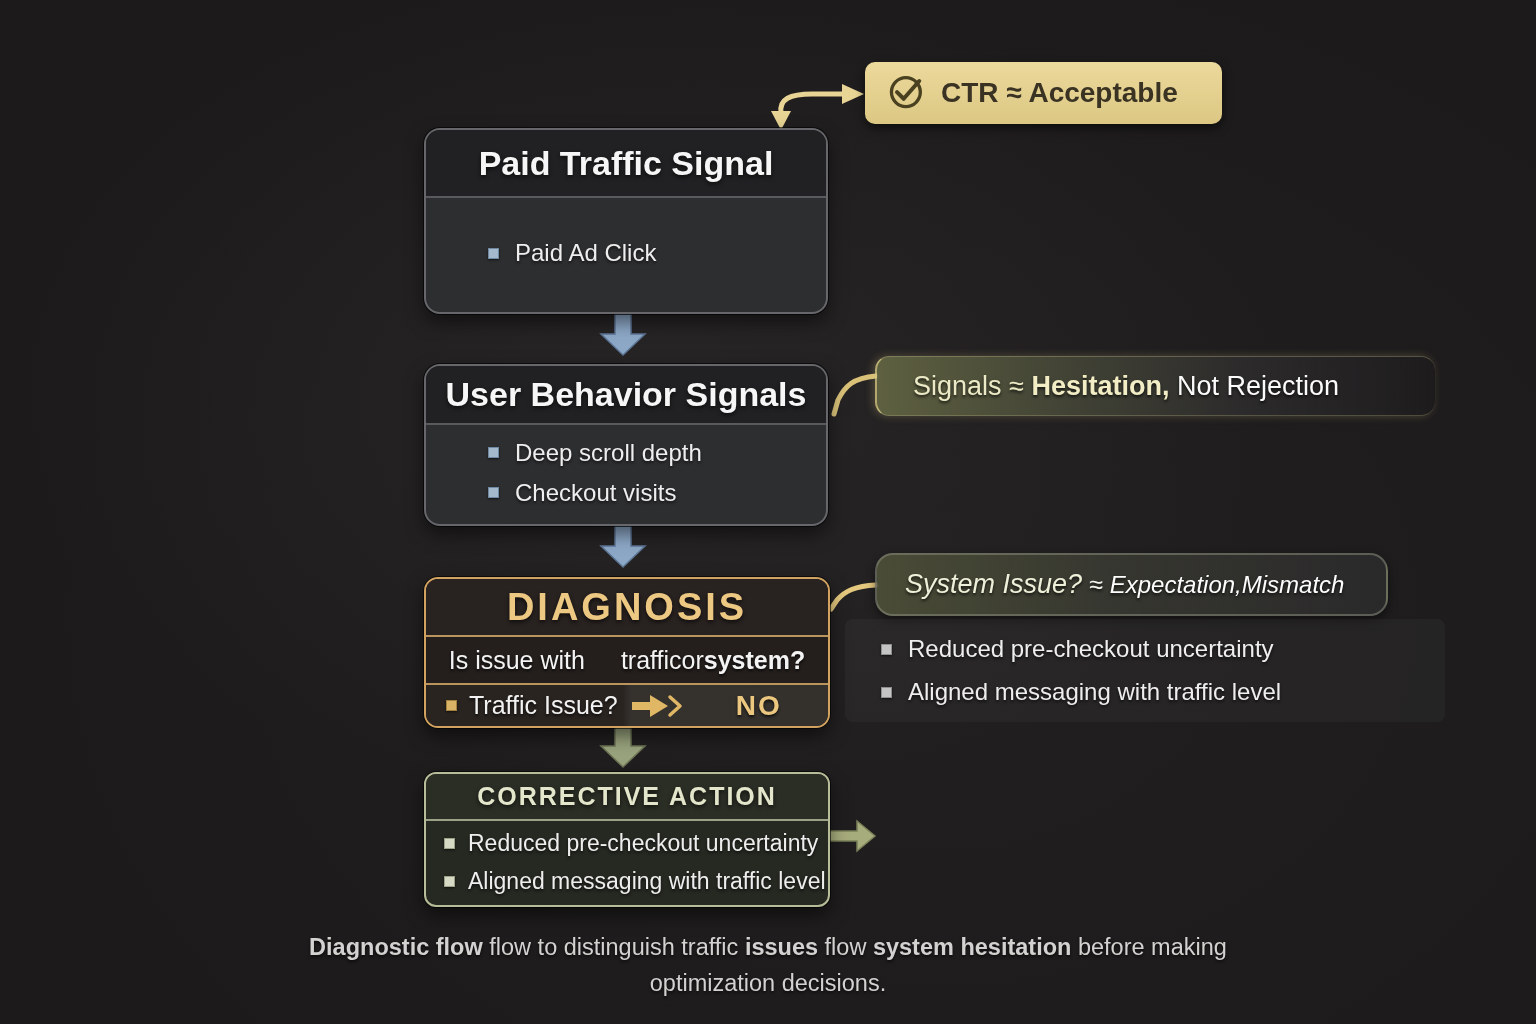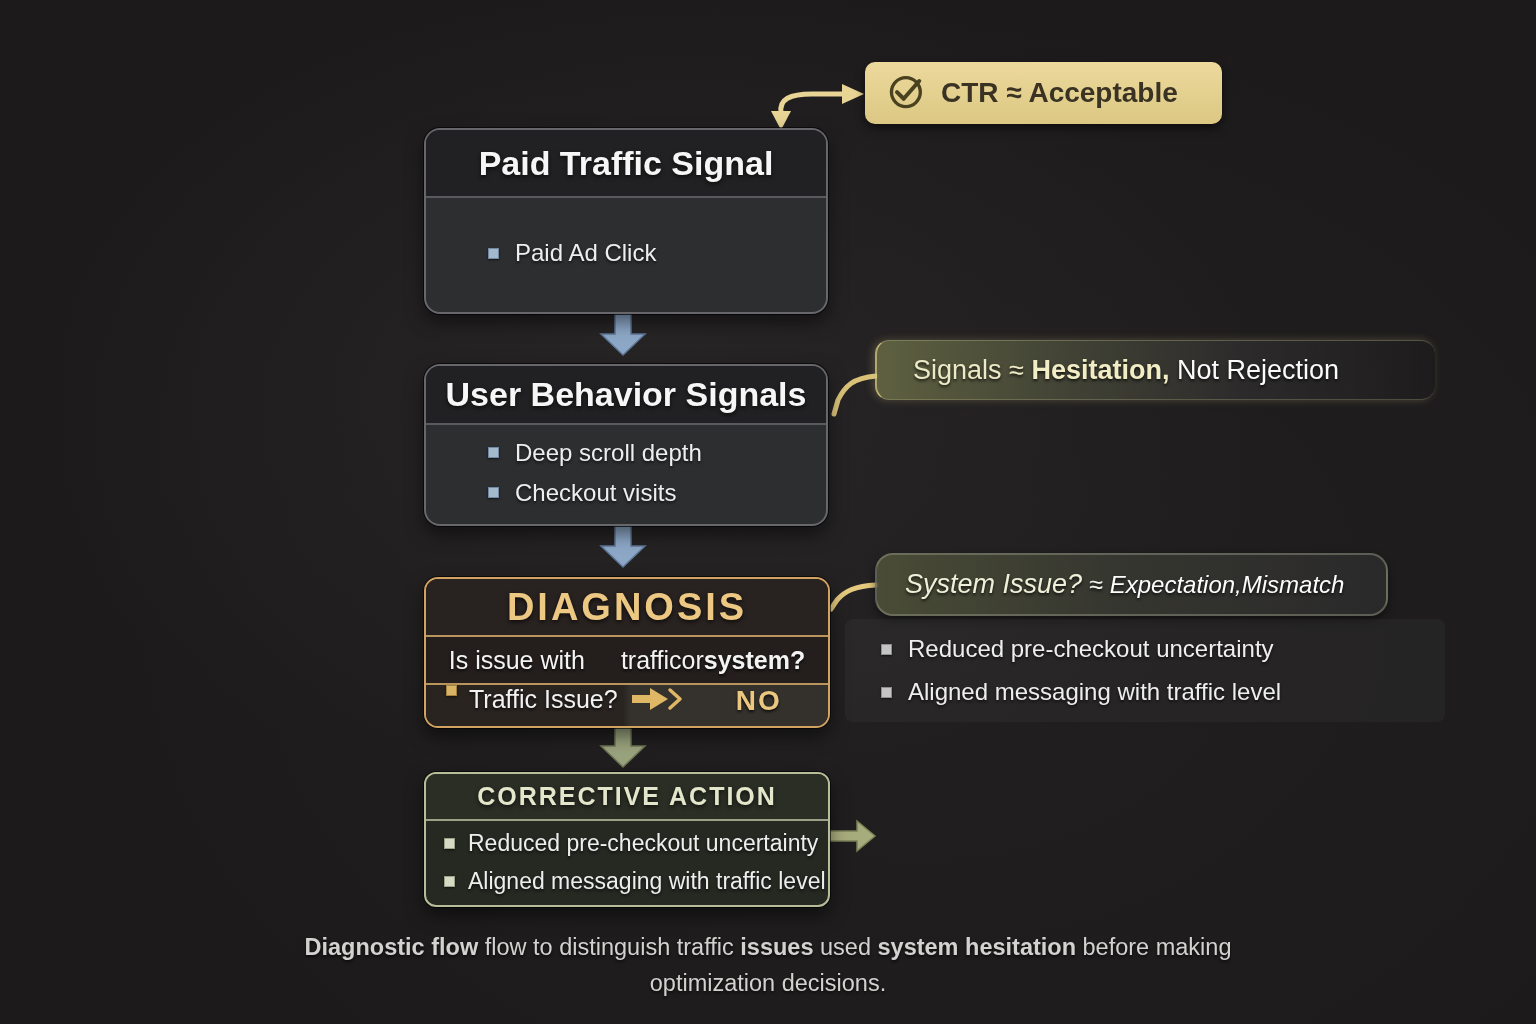--- a/index.html
+++ b/index.html
@@ -44,21 +44,21 @@
   #node-user .node-body { padding:4px 0 8px 62px; gap:12px; }
 
   
   #node-diagnosis { left:424px; top:577px; width:402px; height:147px;
         border:2px solid #d2a360; border-radius:14px; background:#241f1d; }
   #node-diagnosis .node-header { height:56px; background:#282220; border-bottom:2px solid #b9945c; }
   #node-diagnosis .node-title { font-size:38px; letter-spacing:3px; color:#ecc883; }
   .diag-question { height:46px; display:flex; align-items:center; justify-content:center;
         font-size:25px; color:#f3f3f3; background:#241f1d; border-bottom:2px solid #b9945c;
         text-shadow:0 2px 3px rgba(0,0,0,.7); }
-  .diag-decision { flex:1; display:flex; align-items:flex-start; padding-left:20px;
+  .diag-decision { flex:1; display:flex; align-items:center; padding-left:20px;
         background:linear-gradient(90deg,#2a2421 0%, #2a2421 49%, #35322e 51%, #34312d 100%); }
   .diag-decision .label { font-size:25px; color:#f2f2f2; margin-left:12px; text-shadow:0 2px 3px rgba(0,0,0,.7); }
   .diag-decision .answer { font-size:28px; font-weight:700; letter-spacing:2px; color:#ecc77f;
         margin-left:52px; text-shadow:0 2px 3px rgba(0,0,0,.7); }
   .diag-arrow { margin-left:14px; display:block; }
 
   
   #node-corrective { left:424px; top:772px; width:402px; height:131px;
         border:2px solid #b7bd98; border-radius:12px; background:#262922; }
   #node-corrective .node-header { height:45px; background:#2b2e25; border-bottom:2px solid #9ba287; }
@@ -68,21 +68,21 @@
 
   
   .callout-ctr { position:absolute; left:865px; top:62px; width:357px; height:62px;
         border-radius:10px; background:linear-gradient(180deg,#ecd99c,#dcc883);
         box-shadow:0 4px 10px rgba(0,0,0,.55);
         display:flex; align-items:center; gap:14px; padding-left:22px; box-sizing:border-box; }
   .callout-ctr .label { font-size:28px; font-weight:700; color:#3a3323; }
 
   .pill { position:absolute; display:flex; align-items:center; box-sizing:border-box;
           text-shadow:0 2px 3px rgba(0,0,0,.7); }
-  #pill-signals { left:875px; top:340px; width:560px; height:60px; padding-left:36px;
+  #pill-signals { left:875px; top:356px; width:560px; height:60px; padding-left:36px;
         border-radius:14px; font-size:27px;
         background:linear-gradient(90deg, rgba(97,100,66,.95) 0%, rgba(73,75,58,.8) 35%,
                    rgba(52,51,51,.65) 65%, rgba(45,44,45,.35) 88%, rgba(40,39,40,0) 100%);
         border-top:1px solid rgba(190,188,140,.35); border-bottom:1px solid rgba(190,188,140,.3);
         border-left:2px solid rgba(215,200,130,.8);
         box-shadow:-2px 0 8px rgba(225,205,130,.25); }
   #pill-system { left:875px; top:553px; width:513px; height:63px; padding-left:28px;
         border-radius:18px; font-size:27px;
         background:linear-gradient(90deg, rgba(77,80,56,.92) 0%, rgba(60,61,52,.8) 45%, rgba(47,47,48,.7) 100%);
         border:2px solid rgba(135,138,122,.55);
@@ -203,17 +203,17 @@
         <span>Reduced pre-checkout uncertainty</span>
       </div>
       <div class="bullet-row">
         <span class="sq sq-pale"></span>
         <span>Aligned messaging with traffic level</span>
       </div>
     </div>
   </section>
 
   <div class="caption">
-    <div><span style="font-weight: 700;">Diagnostic flow</span><span> flow to distinguish traffic </span><span style="font-weight: 700;">issues</span><span> used </span><span style="font-weight: 700;">system hesitation</span><span> before making</span></div>
+    <div><span style="font-weight: 700;">Diagnostic flow</span><span> flow to distinguish traffic </span><span style="font-weight: 700;">issues</span><span> flow </span><span style="font-weight: 700;">system hesitation</span><span> before making</span></div>
     <div><span>optimization decisions.</span></div>
   </div>
 
 </div>
 
 </body></html>

